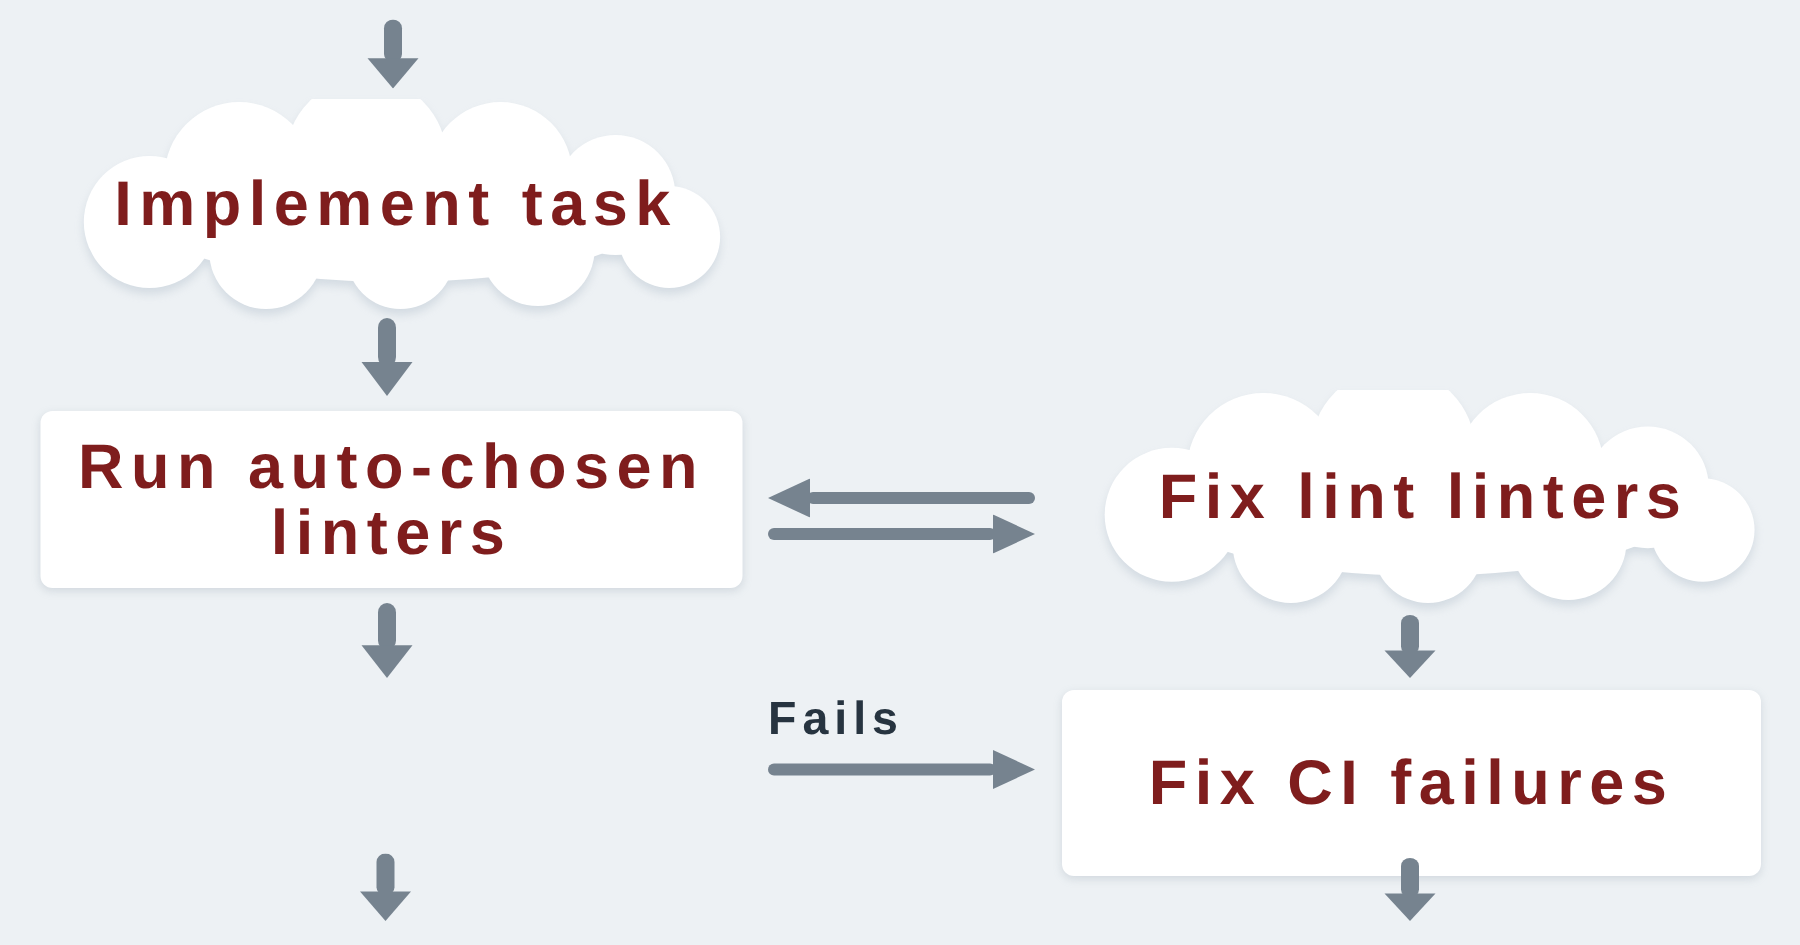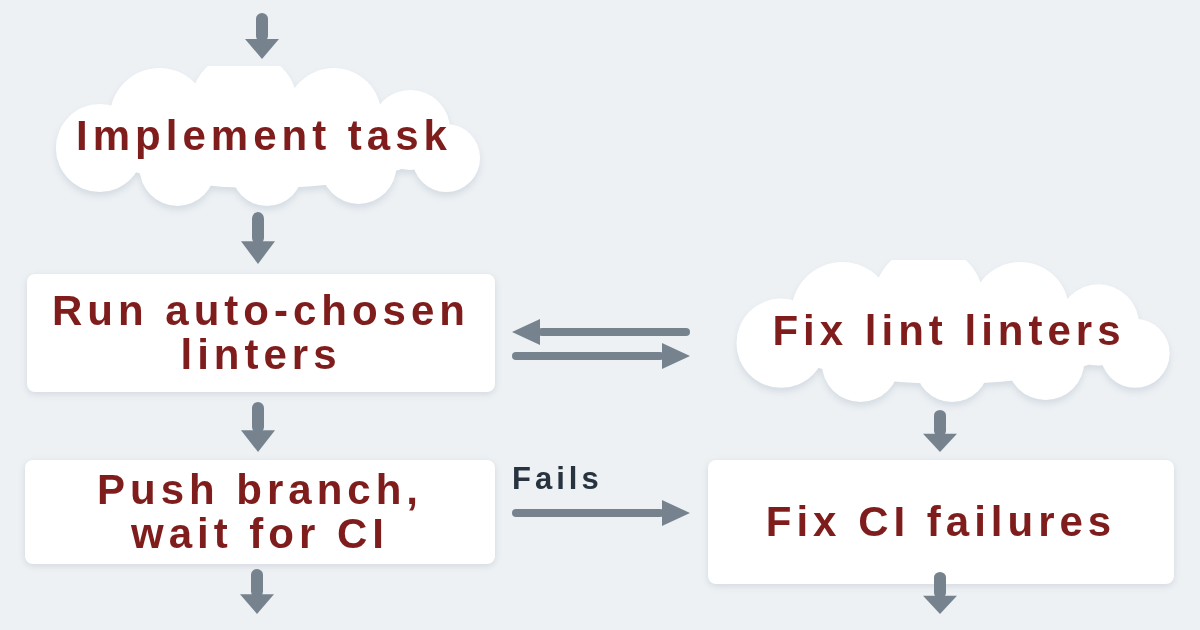--- a/index.html
+++ b/index.html
@@ -111,24 +111,20 @@
   <svg class="arr" style="left:921px;top:410px;width:38px;height:42px" viewBox="0 0 38 48" preserveAspectRatio="none">
     <rect x="13" y="0" width="12" height="30" rx="6"></rect>
       <polygon points="2,27 36,27 19,48"></polygon>
   </svg>
 
   <svg class="arr" style="left:239px;top:402px;width:38px;height:50px" viewBox="0 0 38 48" preserveAspectRatio="none">
     <rect x="13" y="0" width="12" height="30" rx="6"></rect>
       <polygon points="2,27 36,27 19,48"></polygon>
   </svg>
 
-  <div class="node rect" style="left:25px;top:460px;width:470px;height:104px">
-    <div class="label">Push branch,</div>
-    <div class="label">wait for CI</div>
-  </div>
 
   <div class="edge-label" style="left:512px;top:461px;width:178px">Fails</div>
   <svg class="arr" style="left:512px;top:500px;width:178px;height:26px" viewBox="0 0 178 26" preserveAspectRatio="none">
     <rect x="0" y="9" width="152" height="8" rx="4"></rect>
       <polygon points="150,0 178,13 150,26"></polygon>
   </svg>
 
   <div class="node rect" style="left:708px;top:460px;width:466px;height:124px">
     <div class="label">Fix CI failures</div>
   </div>

